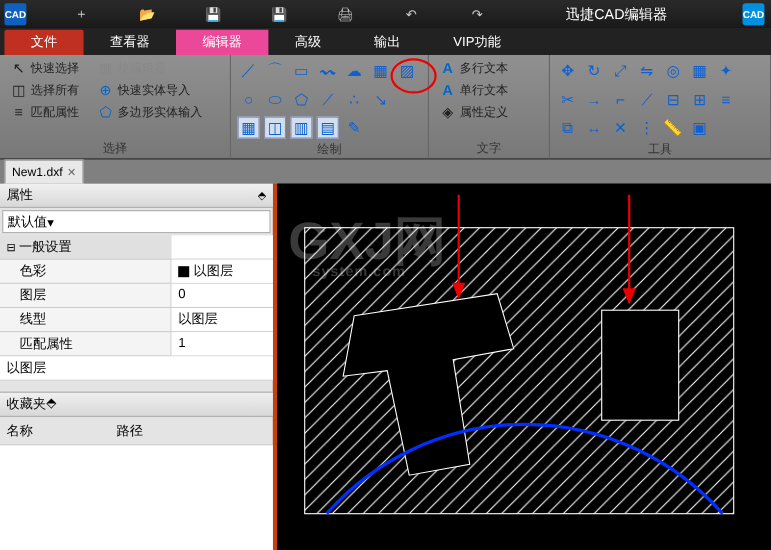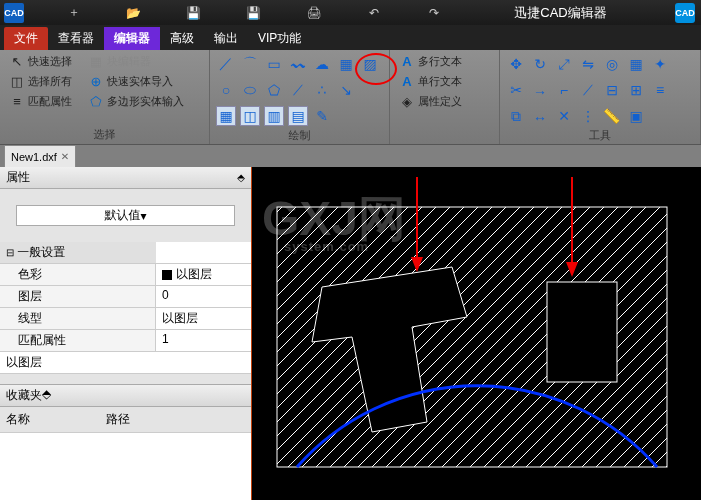--- a/index.html
+++ b/index.html
@@ -3,40 +3,40 @@
 <meta charset="utf-8">
 <style>
 * { margin: 0; padding: 0; box-sizing: border-box; font-family: "Microsoft YaHei", sans-serif; }
 body { width: 701px; height: 500px; background: #000; overflow: hidden; position: relative; }
 .titlebar { height: 25px; background: linear-gradient(#2a2a2a,#1a1a1a); display: flex; align-items: center; padding: 0 4px; gap: 38px; }
 .titlebar .tb-btn { width: 20px; height: 20px; margin-right: 2px; display: flex; align-items: center; justify-content: center; color: #ccc; font-size: 12px; border-radius: 2px; }
 .titlebar .cad-badge { background:#1060c0; color:#fff; font-size:9px; font-weight:bold; padding:1px 2px; border-radius:2px; }
 .titlebar .title { flex:1; text-align:center; color:#fff; font-size:13px; }
 .titlebar .right-badge { background:#0090e0; color:#fff; font-size:9px; font-weight:bold; padding:1px 3px; border-radius:3px; }
 .tabs { height: 25px; background:#222; display:flex; align-items:flex-end; }
-.tab { padding:3px 10px; color:#fff; font-size:12px; cursor:pointer;text-align:right; }
+.tab { padding:3px 24px; color:#fff; font-size:12px; cursor:pointer;text-align:right; }
 .tab.file { background:#c03020; border-radius:2px 2px 0 0; margin-left:4px; }
-.tab.active { background:#6d28d9;font-weight:bold; }
+.tab.active { background:#ec4899; }
 .ribbon { height:95px; background:linear-gradient(#909090,#787878); display:flex; border-bottom:1px solid #555; }
 .ribbon-group { display:flex; flex-direction:column; padding:2px 6px; border-right:1px solid #666; }
 .ribbon-group .rows { flex:1; display:flex; flex-direction:column; gap:2px; }
 .ribbon-group .lbl { text-align:center; color:#333; font-size:11px; padding-top:2px; }
 .rbtn { display:flex; align-items:center; gap:3px; padding:1px 3px; color:#222; font-size:11px; cursor:pointer; border-radius:2px; }
 .rbtn .ico { width:16px; height:16px; display:flex; align-items:center; justify-content:center; font-size:13px; }
 .icogrid { display:flex; gap:4px; }
 .draw-ico { width:20px; height:20px; display:flex; align-items:center; justify-content:center; color:#1060d0; font-size:14px; cursor:pointer; }
 .circle-highlight { position:absolute; border:2px solid #e00; border-radius:50%; pointer-events:none; }
 .doc-tab-bar { height:22px; background:#808080; display:flex; padding-left:4px; }
 .doc-tab { background:#e8e8e8; border:1px solid #888; border-bottom:none; padding:1px 6px; font-size:11px; display:flex; align-items:center; gap:4px; }
 .doc-tab .x { color:#666; cursor:pointer; font-size:10px; }
 .workspace { display:flex; height:calc(500px - 25px - 25px - 95px - 22px); }
-.left-panel { width:252px; background:#e4e4e4; display:flex; flex-direction:column; font-size:12px; border-right:1px solid #c2410c; }
+.left-panel { width:252px; background:#e4e4e4; display:flex; flex-direction:column; font-size:12px; border-right:4px solid #c2410c; }
 .panel-head { background:linear-gradient(#f0f0f0,#d8d8d8); padding:2px 6px; border-bottom:1px solid #aaa; display:flex; justify-content:space-between; align-items:center; }
 .panel-head .pin { font-size:10px; }
-.panel-select { background:#fff; border:1px solid #aaa; margin:16px; padding:1px 4px; display:flex; justify-content:center; align-items:center; }
+.panel-select { background:#fff; border:1px solid #aaa; margin:2px; padding:1px 4px; display:flex; justify-content:flex-start; align-items:center; }
 .proplist { background:#f4f4f4; }
 .proprow { display:flex; border-bottom:1px solid #ccc; }
 .proprow .k { width:156px; padding:2px 6px 2px 18px; border-right:1px solid #ccc; }
 .proprow .v { flex:1; padding:2px 6px; background:#fff; }
 .proprow.section .k { padding-left:6px; background:#e0e0e0; font-weight:normal; border-right:none; }
 .proprow.section { background:#e0e0e0; }
 .fav-head { background:linear-gradient(#f0f0f0,#d8d8d8); padding:2px 6px; border-top:1px solid #aaa; border-bottom:1px solid #aaa; display:flex; }
 .fav-cols { display:flex; padding:2px 0; border-bottom:1px solid #ccc;align-items:center; }
 .fav-cols span { padding:2px 6px; }
 .fav-body { flex:1; background:#fff; }
@@ -145,20 +145,21 @@
         </div>
       <div class="rbtn">
           <span class="ico" style="color:#06c;font-weight:bold">A</span>
           <span>单行文本</span>
         </div>
       <div class="rbtn">
           <span class="ico">◈</span>
           <span>属性定义</span>
         </div>
     </div>
+    <div class="lbl">文字</div>
   </div>
 
   <div class="ribbon-group" style="flex:1">
     <div class="rows" style="gap:6px;padding-top:2px">
       <div class="icogrid">
         <span class="draw-ico">✥</span>
         <span class="draw-ico">↻</span>
         <span class="draw-ico">⤢</span>
         <span class="draw-ico">⇋</span>
         <span class="draw-ico">◎</span>

